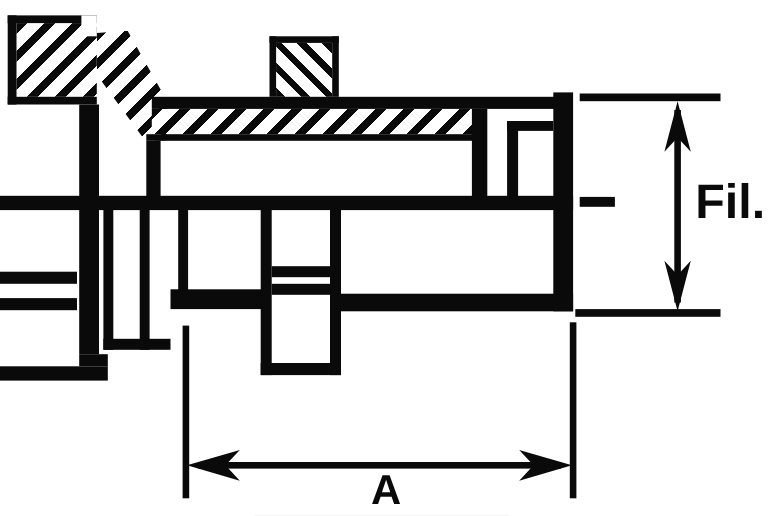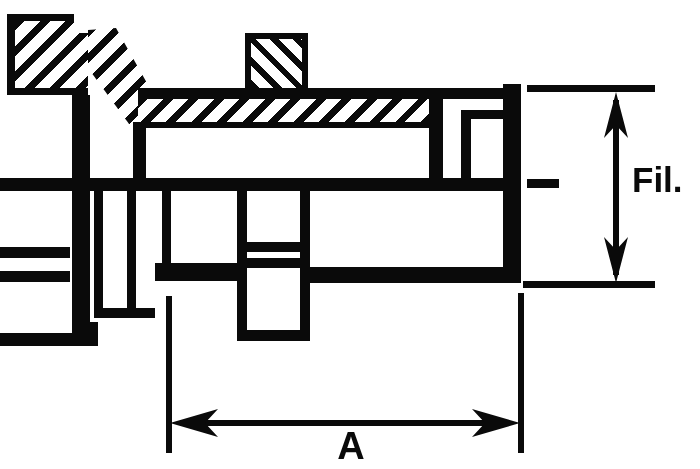--- a/index.html
+++ b/index.html
@@ -21,21 +21,21 @@
           #ffffff 6px, #ffffff 16px);}
   .white{position:absolute;background:#ffffff;}
   .dim-label{
     position:absolute;
     color:var(--line,#0a0a0a);
     font-weight:700;
     line-height:1;
     letter-spacing:0px;
     white-space:nowrap;
   }
-  .fil-label{left:632px;top:162px;font-size:35px;text-align:center;}
+  .fil-label{left:632px;top:162px;font-size:44px;text-align:center;}
   .a-label{left:322px;top:427px;width:58px;text-align:center;font-size:38px;}
   svg.overlay{position:absolute;left:0;top:0;}
 </style>
 </head>
 <body>
 
 <div class="stage">
 
   <div class="hatchF" style="left:7px;top:14px;width:81px;height:81px;box-sizing:border-box;
               border-left:8px solid var(--line,#0a0a0a);

